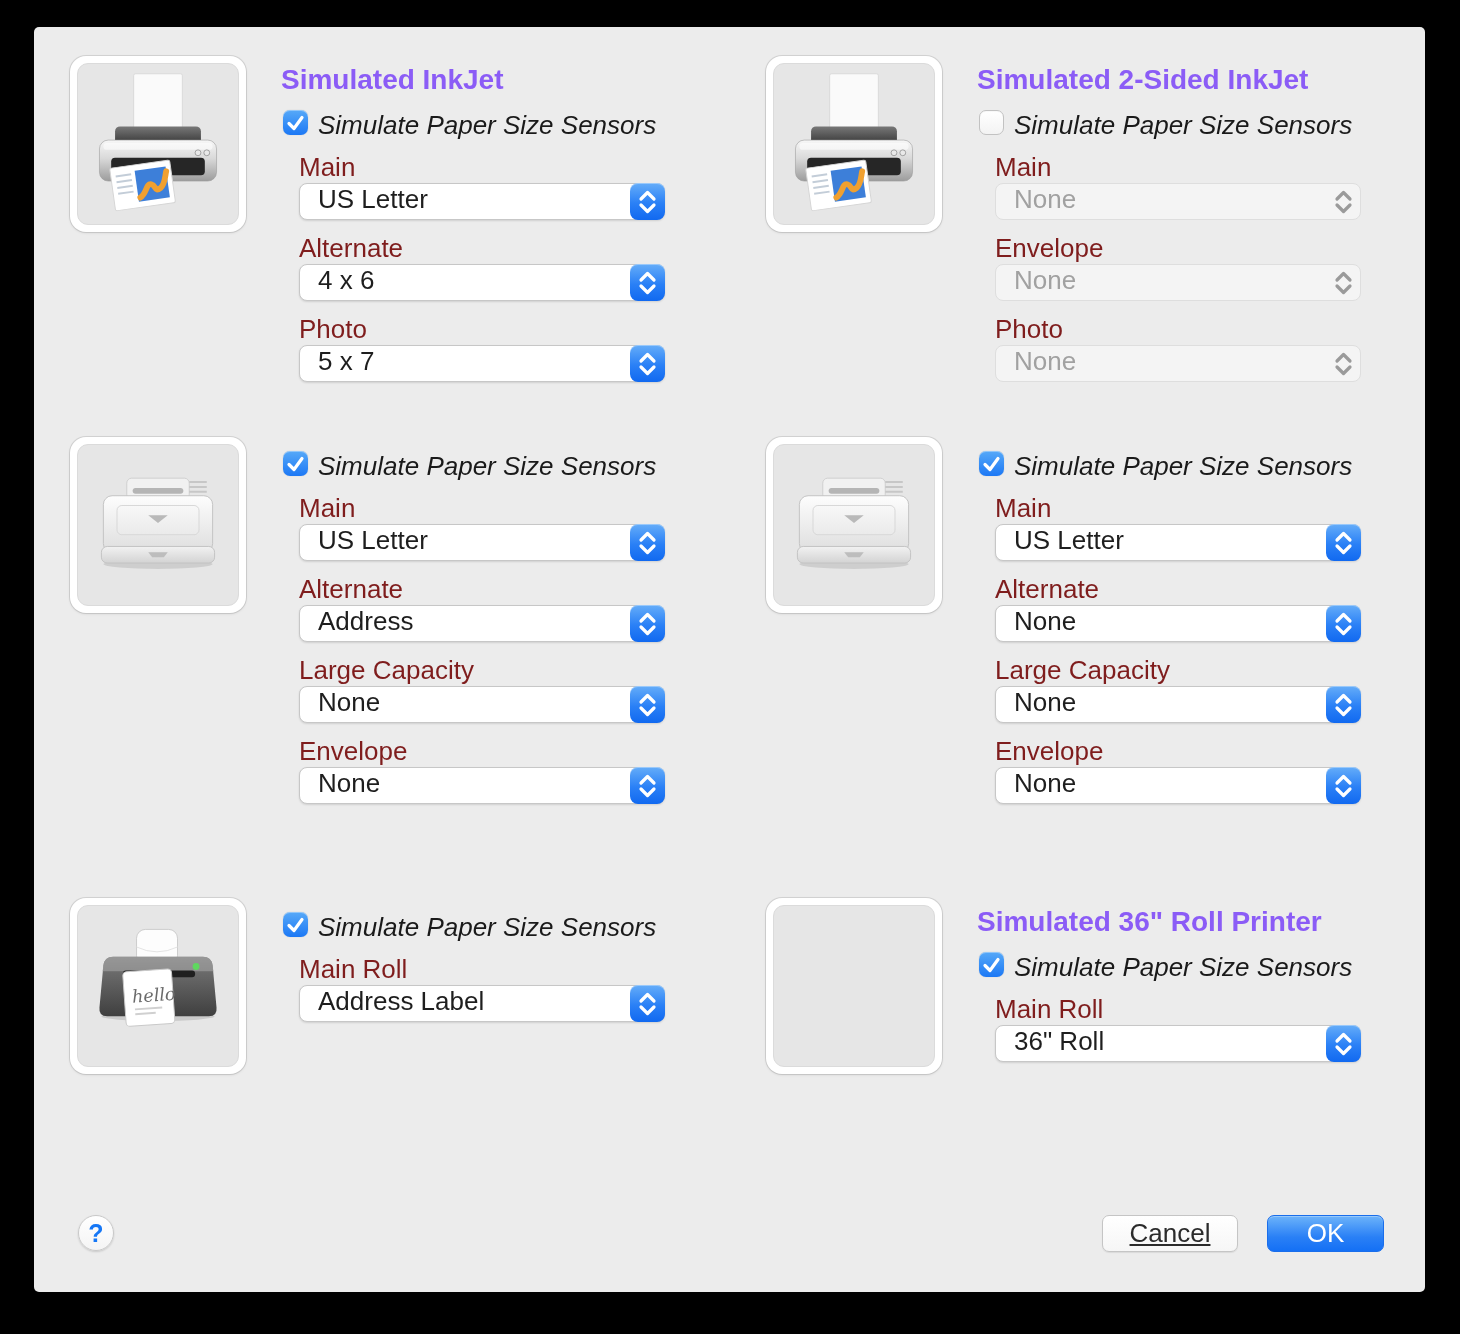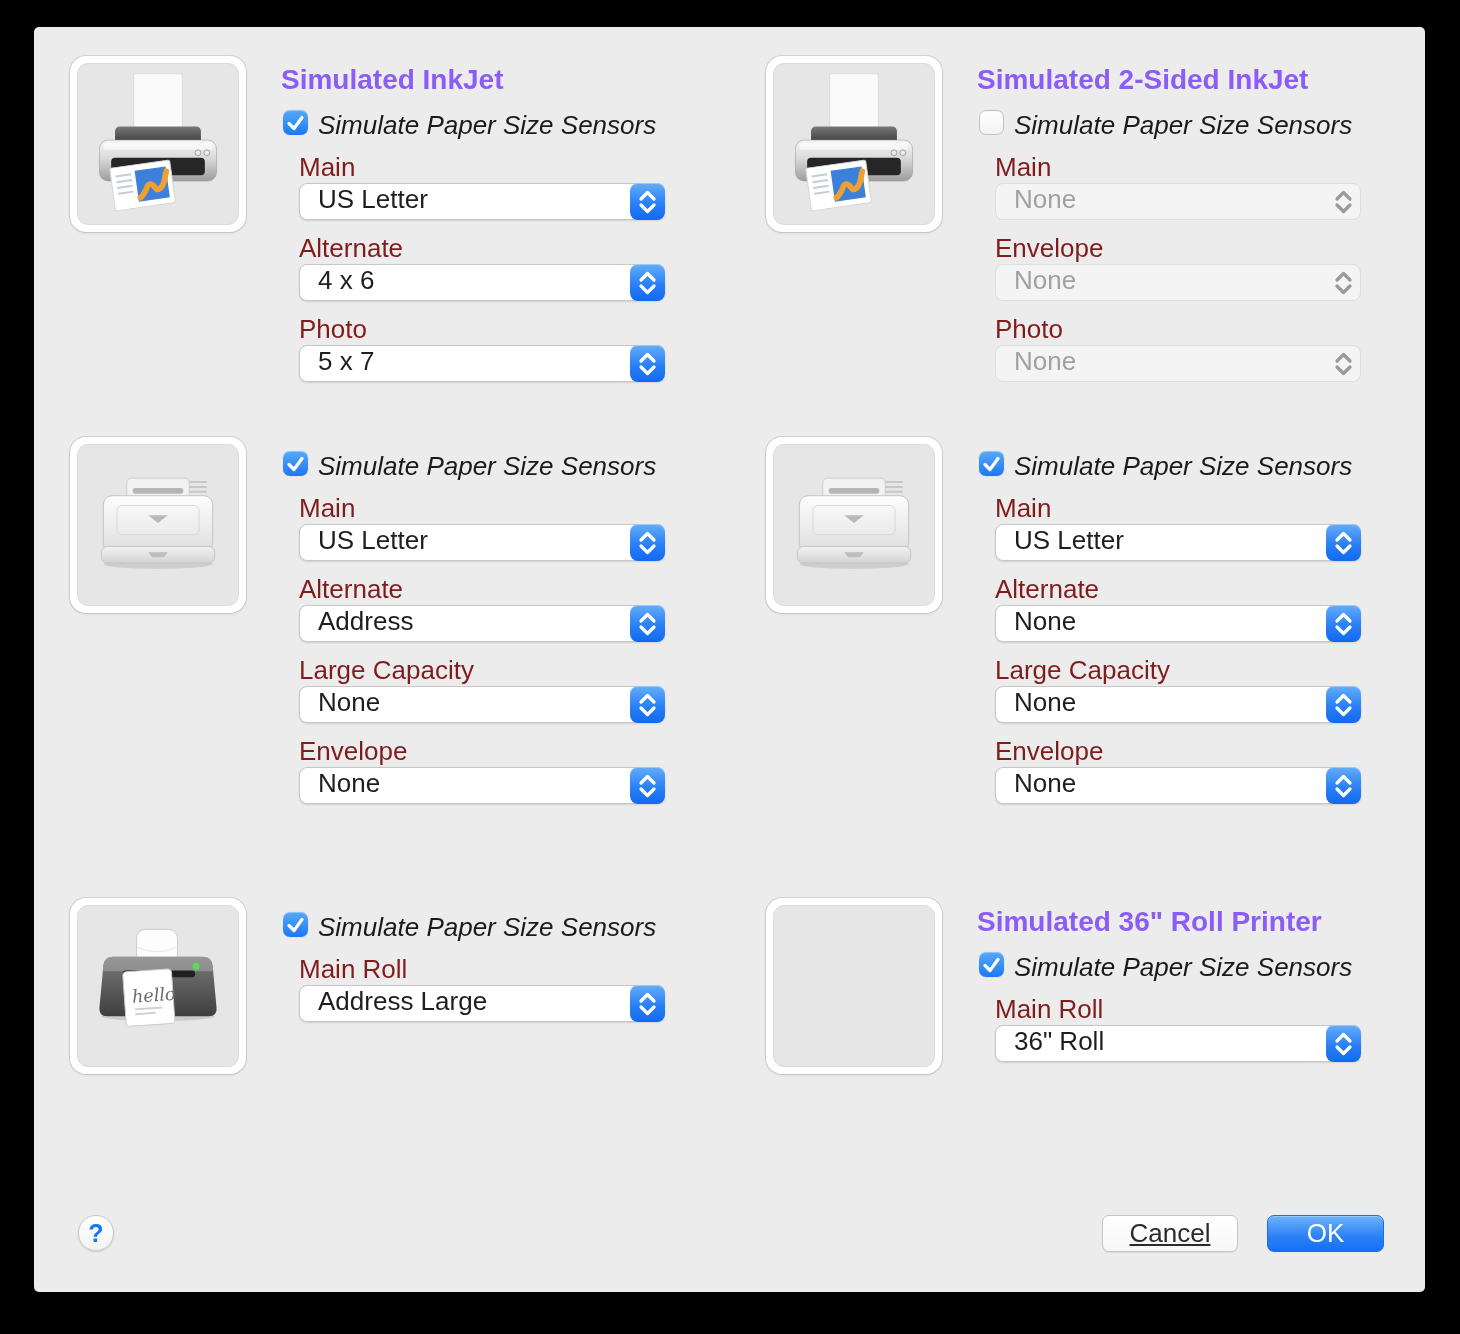--- a/index.html
+++ b/index.html
@@ -422,21 +422,21 @@
             <svg width="25" height="25" viewBox="0 0 25 25">
               <use href="#check-art"></use>
             </svg>
           </span>
         <span class="sensor-label">Simulate Paper Size Sensors</span>
       </div>
       <div class="fields">
         <div class="field">
           <div class="field-label">Main Roll</div>
           <div class="popup">
-            <span class="popup-value">Address Large</span>
+            <span class="popup-value">Address Label</span>
             <span class="cap">
                 <svg width="19" height="24" viewBox="0 0 19 24">
                   <use href="#chev-art"></use>
                 </svg>
               </span>
           </div>
         </div>
       </div>
     </div>
   </div>

